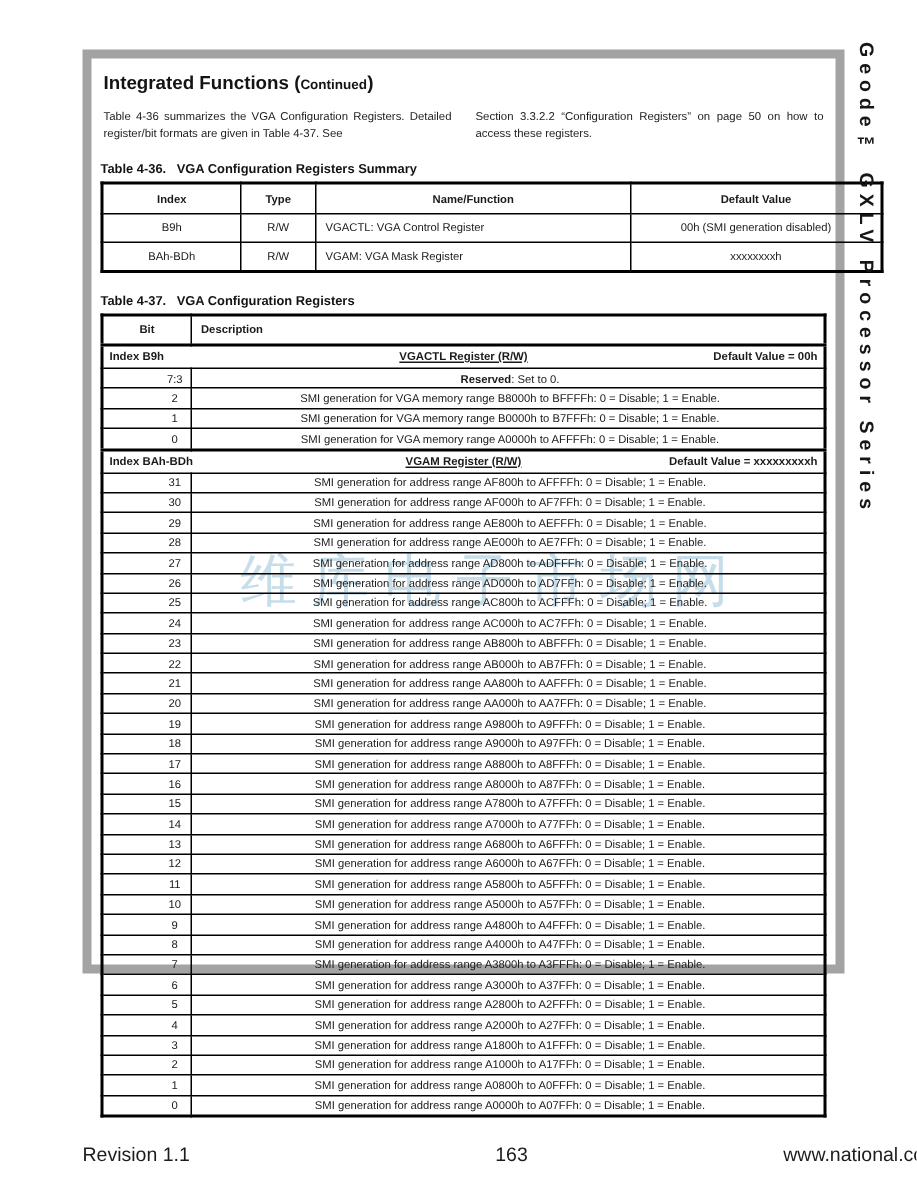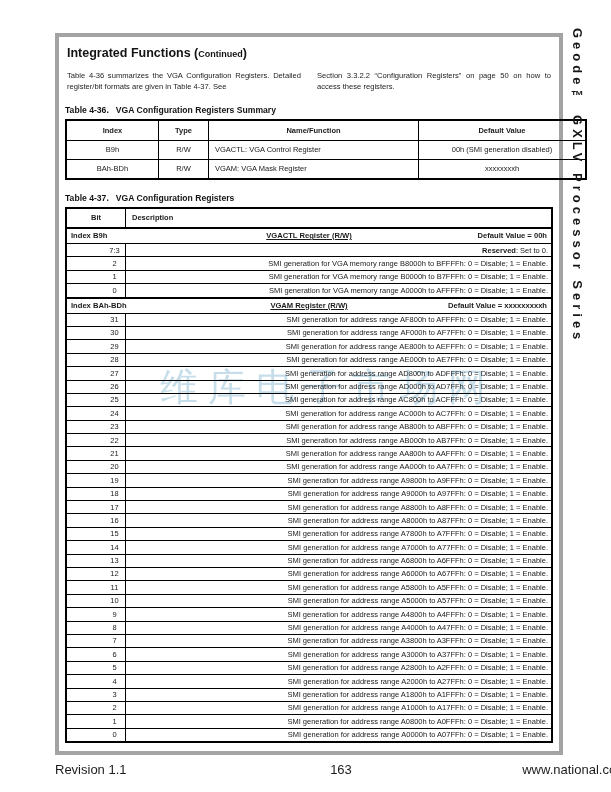--- a/index.html
+++ b/index.html
@@ -39,22 +39,22 @@
     letter-spacing: 4px;
     color: #161616;
     white-space: nowrap;
     z-index: 2;
   }
 
   
   .content-box {
     position: absolute;
     left: 55px; top: 33px;
-    width: 508px; height: 722px;
-    border: 4px solid #a3a3a3;
+    width: 508px; height: 616px;
+    border: 6px solid #a3a3a3;
     box-sizing: border-box;
     padding: 0 6px;
     background: transparent;
     z-index: 1;
   }
 
   .doc-heading {
     margin: 9px 2px 0 2px;
     font-size: 12.5px;
     font-weight: bold;
@@ -109,21 +109,21 @@
   #t36 .w-name  { width: 203px; }
   #t36 .w-def   { width: 160px; }
   #t36 td.c2 { text-align: left; padding-left: 6px; }
 
   
   #t37 th { height: 18px; font-weight: bold; }
   #t37 .w-bit { width: 52px; text-align: center; }
   #t37 th.desc-h { text-align: left; padding-left: 6px; }
   #t37 td { height: 12.4px; }
   #t37 td.bit { text-align: center; padding-left: 40px; }
-  #t37 td.desc { text-align: right; padding-left: 6px; }
+  #t37 td.desc { text-align: center; padding-left: 6px; }
   #t37 tr.section-row td {
     height: 14px;
     border-top: 2px solid #000;
     border-bottom: 1.5px solid #000;
     font-weight: bold;
     padding: 0;
   }
   .sect {
     position: relative;
     text-align: center;

